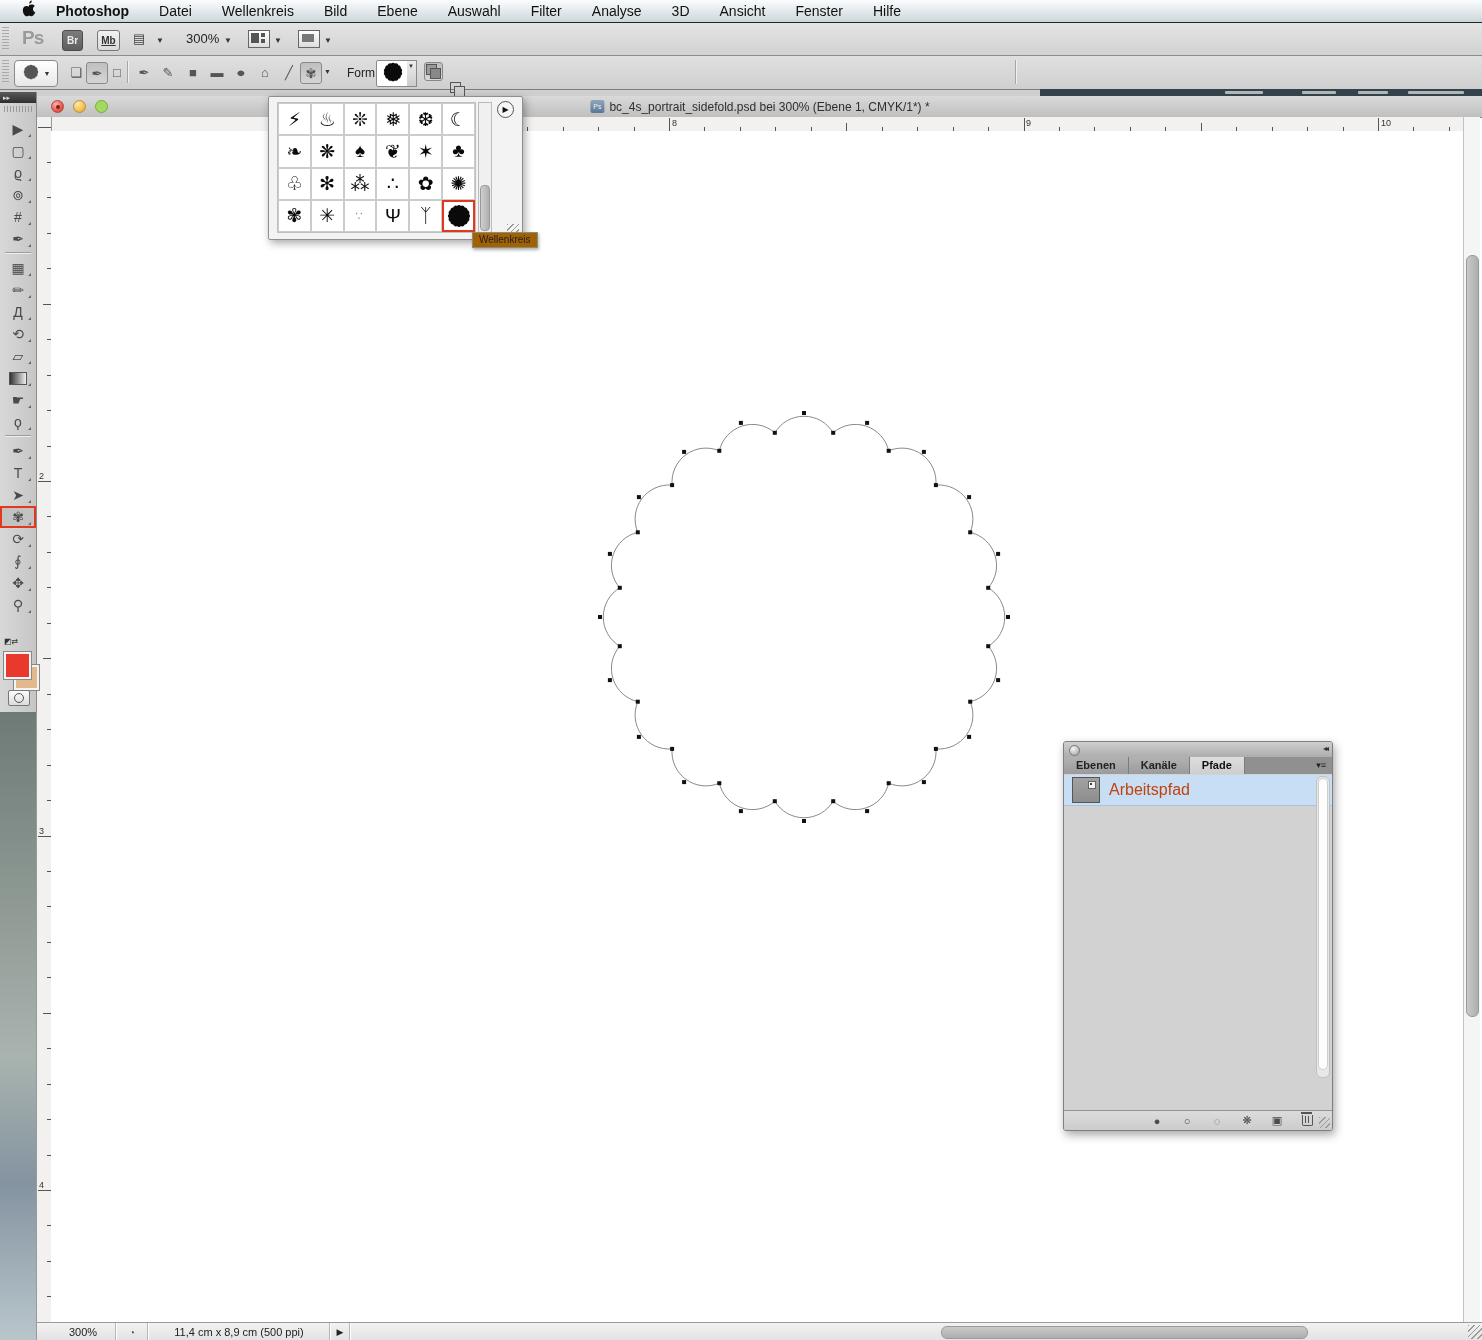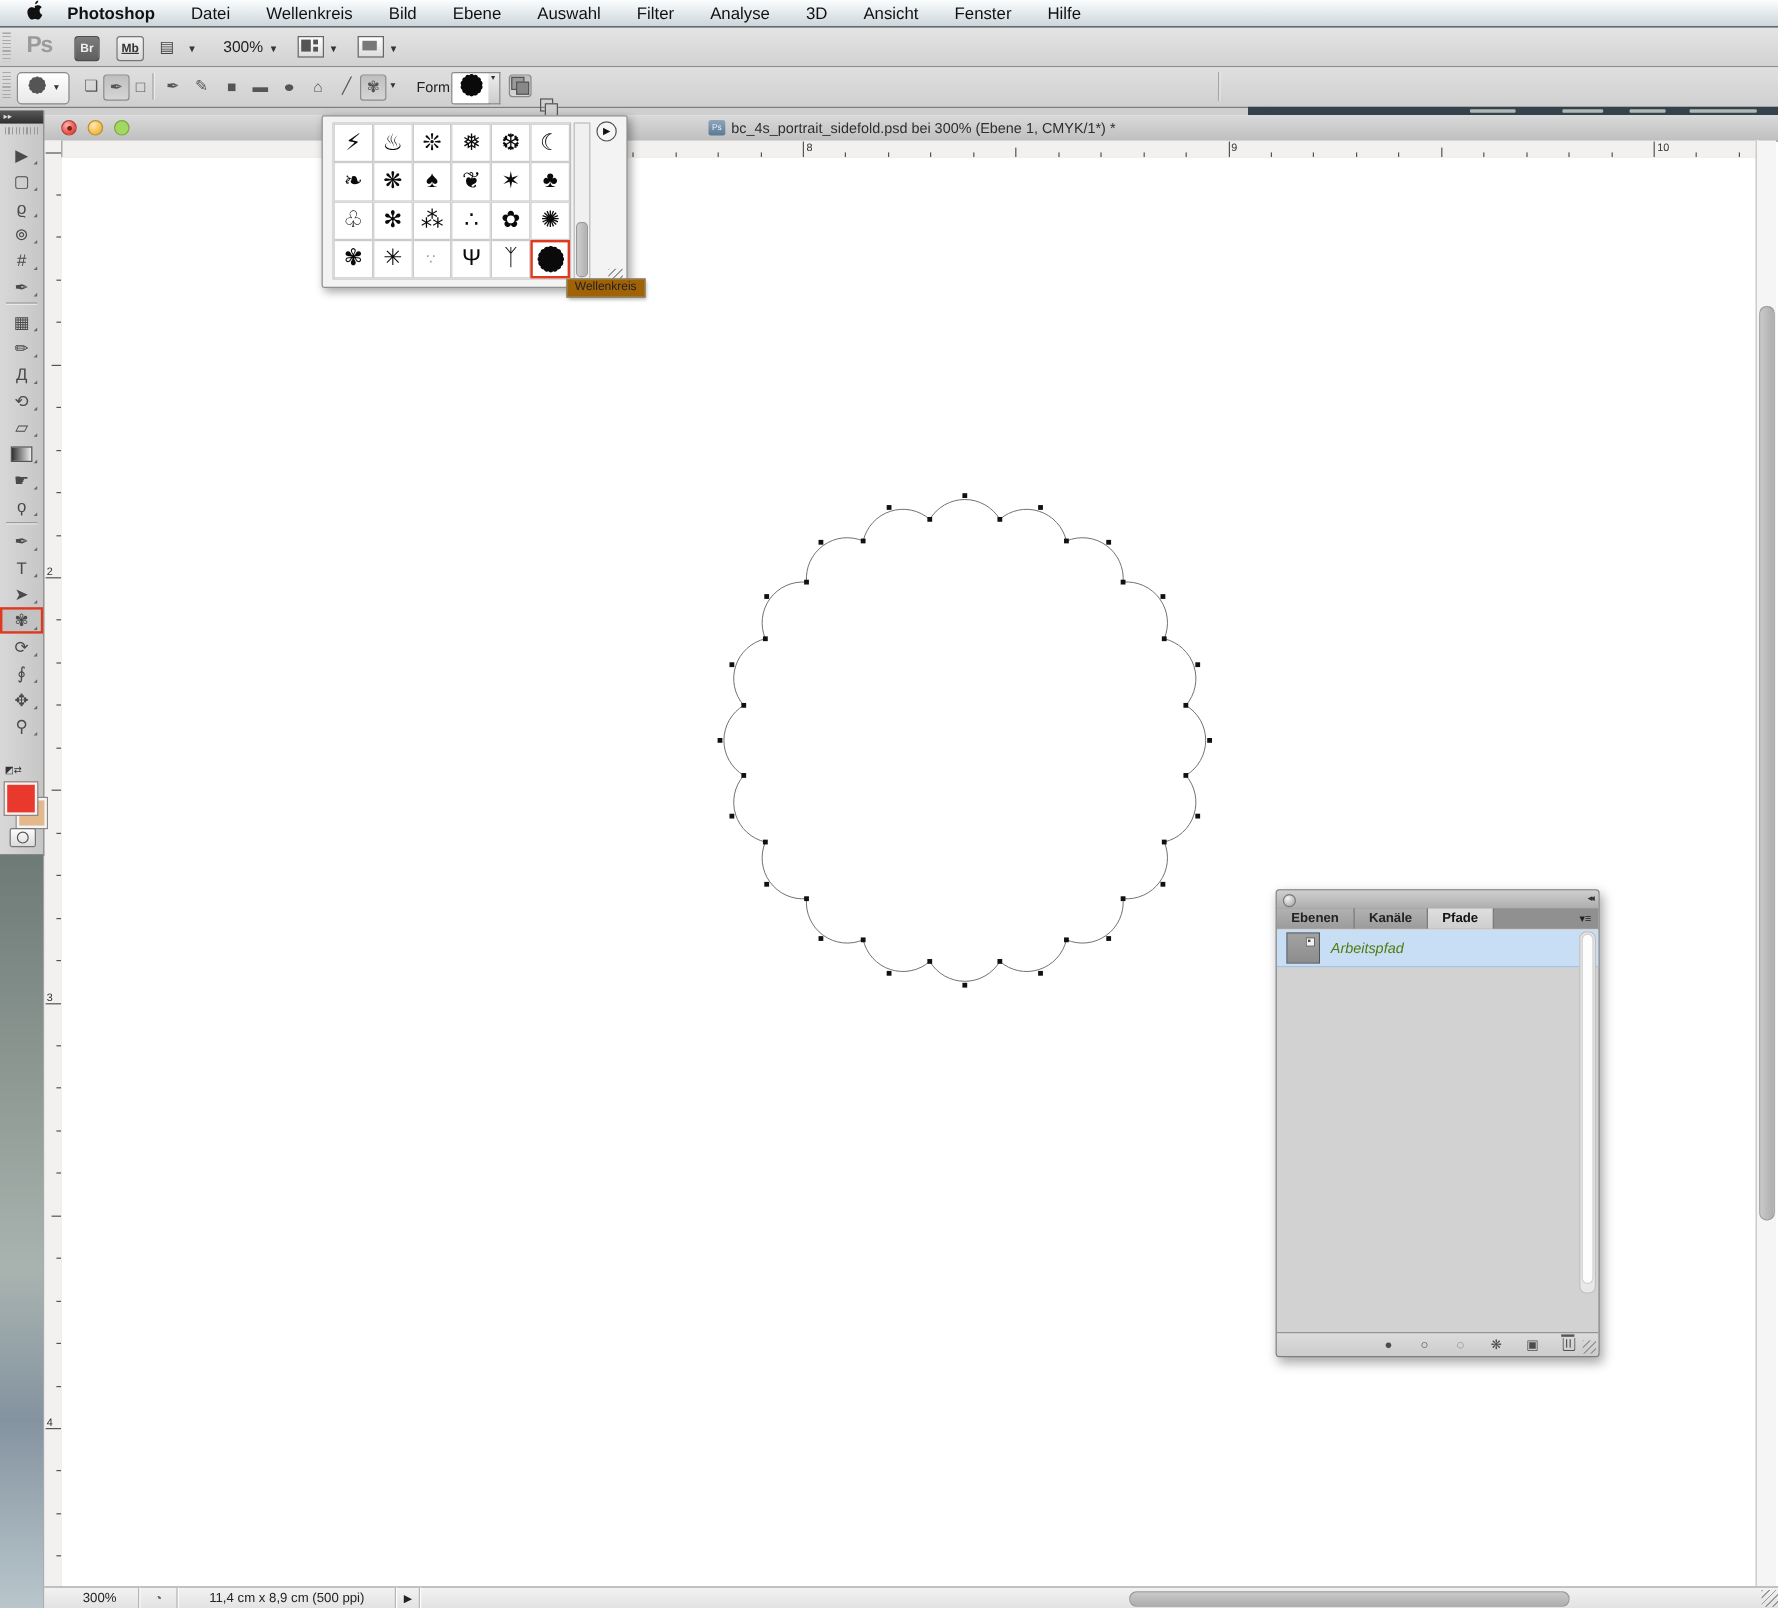--- a/index.html
+++ b/index.html
@@ -110,21 +110,21 @@
   #pp-collapse{position:absolute;right:5px;top:2px;font-size:8px;color:#333;letter-spacing:-2px;}
   #pp-tabs{position:absolute;left:0;top:15px;width:100%;height:17px;background:#909090;display:flex;border-bottom:1px solid #7c7c7c;}
   .pptab{padding:0 12px;font-size:11px;font-weight:bold;color:#222;line-height:17px;background:linear-gradient(#b2b2b2,#9b9b9b);border-right:1px solid #7c7c7c;text-align:right;}
   .pptab.active{background:linear-gradient(#dedede,#cecece);color:#111;}
   #pp-menuicon{position:absolute;right:6px;top:18px;font-size:9px;color:#222;}
   #pp-content{position:absolute;left:0;top:32px;width:100%;height:337px;background:#d2d2d2;}
   #pp-row{position:absolute;left:0;top:1px;width:100%;height:30px;background:#c8def5;border-bottom:1px solid #aac2dd;display:flex;align-items:center;}
   #pp-thumb{width:26px;height:24px;margin-left:8px;background:linear-gradient(#a2a2a2,#8d8d8d);border:1px solid #555;position:relative;}
   #pp-thumb .mini{position:absolute;right:3px;top:3px;width:6px;height:6px;background:#f2f2f2;border:1px solid #666;}
   #pp-thumb .mini::after{content:"";position:absolute;left:1px;top:1px;width:2px;height:2px;background:#444;}
-  #pp-rowlabel{font-style:italic;font-size:12px;color:#4d7c0f;margin-left:9px;}
+  #pp-rowlabel{font-size:16px;color:#c2410c;margin-left:9px;}
   #pp-footer{position:absolute;left:0;bottom:0;width:100%;height:19px;background:linear-gradient(#dcdcdc,#cccccc);border-top:1px solid #949494;}
   .ppicon{position:absolute;top:2px;width:16px;height:15px;display:flex;align-items:center;justify-content:center;font-size:11px;color:#4c4c4c;}
   .trash{position:relative;width:9px;height:10px;border:1px solid #555;border-top:none;border-radius:0 0 2px 2px;}
   .trash::before{content:"";position:absolute;left:-2px;top:-3px;width:11px;height:2px;background:#555;}
   .trash::after{content:"";position:absolute;left:2px;top:1px;width:1px;height:7px;background:#555;box-shadow:3px 0 0 #555;}
   #pp-grip{position:absolute;right:2px;bottom:2px;width:11px;height:11px;background:repeating-linear-gradient(135deg,#9a9a9a 0 1px,transparent 1px 4px);}
   #pp-scroll{position:absolute;right:2px;top:34px;width:12px;height:300px;background:#e8e8e8;border:1px solid #c0c0c0;border-radius:6px;}
   #pp-scroll .thumb{position:absolute;left:1px;top:1px;width:8px;height:290px;background:#fdfdfd;border-radius:5px;border:1px solid #cfcfcf;}
 </style>
 </head>

